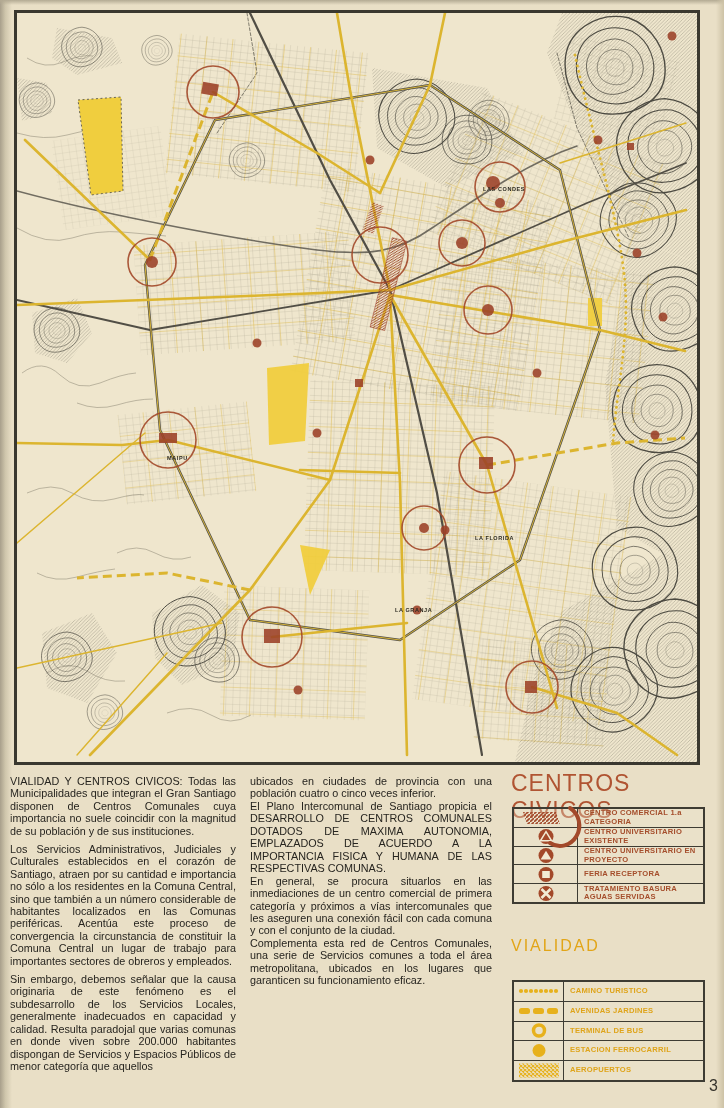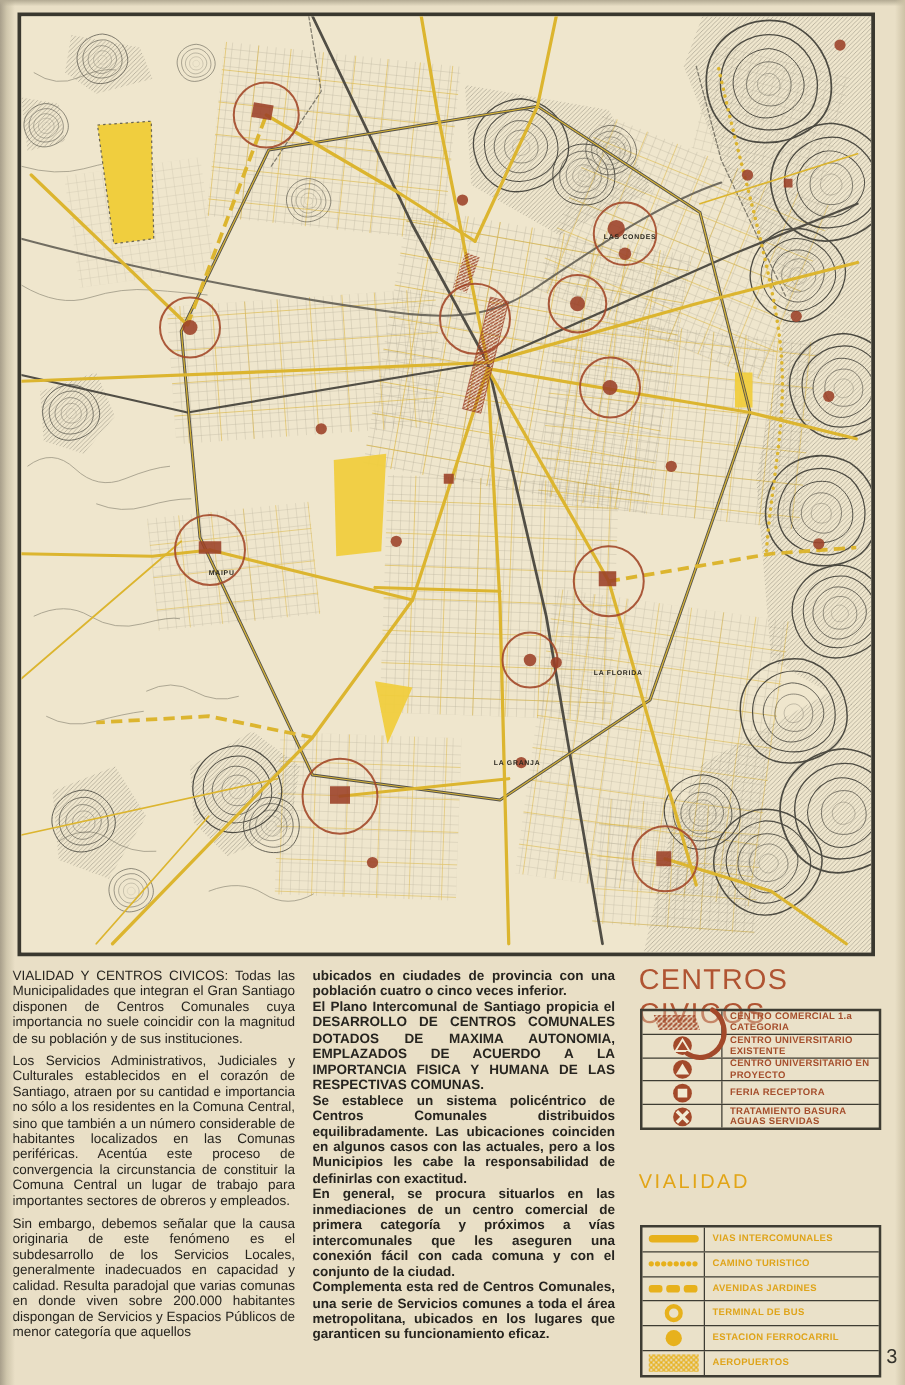--- a/index.html
+++ b/index.html
@@ -21,21 +21,21 @@
     position:absolute;left:14px;top:10px;width:680px;height:749px;
     border:3px solid #3a382f;background:#efe6cd;overflow:hidden;
   }
   .map-frame svg{display:block;}
 
   
   .col{position:absolute;color:#26241f;}
   .col p{font-size:10.8px;line-height:12.45px;text-align:justify;margin:0;}
   .col-left{left:10px;top:775px;width:226px;}
   .col-left p{margin-bottom:5.5px;}
-  .col-mid{left:250px;top:775px;width:242px;font-weight:bold;}
+  .col-mid{left:250px;top:775px;width:242px;}
   .lead{font-weight:400;}
   .caps{text-transform:none;}
 
   
   .legend-title{position:absolute;left:511px;margin:0;font-weight:400;}
   .civ-title{top:770px;font-size:23px;letter-spacing:1px;color:#b05432;}
   .via-title{top:937px;font-size:16px;letter-spacing:2px;color:#e2a517;}
 
   .legend-table{
     position:absolute;left:512px;width:193px;border:2px solid #3e3c33;
@@ -300,21 +300,20 @@
 
 <div class="col col-left">
   <p><span class="lead">VIALIDAD Y CENTROS CIVICOS:</span> <span>Todas las Municipalidades que integran el Gran Santiago disponen de Centros Comunales cuya importancia no suele coincidir con la magnitud de su población y de sus instituciones.</span></p>
   <p>Los Servicios Administrativos, Judiciales y Culturales establecidos en el corazón de Santiago, atraen por su cantidad e importancia no sólo a los residentes en la Comuna Central, sino que también a un número considerable de habitantes localizados en las Comunas periféricas. Acentúa este proceso de convergencia la circunstancia de constituir la Comuna Central un lugar de trabajo para importantes sectores de obreros y empleados.</p>
   <p>Sin embargo, debemos señalar que la causa originaria de este fenómeno es el subdesarrollo de los Servicios Locales, generalmente inadecuados en capacidad y calidad. Resulta paradojal que varias comunas en donde viven sobre 200.000 habitantes dispongan de Servicios y Espacios Públicos de menor categoría que aquellos</p>
 </div>
 
 <div class="col col-mid">
   <p>ubicados en ciudades de provincia con una población cuatro o cinco veces inferior.</p>
   <p><span>El Plano Intercomunal de Santiago propicia el </span><span class="caps">DESARROLLO DE CENTROS COMUNALES DOTADOS DE MAXIMA AUTONOMIA, EMPLAZADOS DE ACUERDO A LA IMPORTANCIA FISICA Y HUMANA DE LAS RESPECTIVAS COMUNAS.</span></p>
-  <p>Se establece un sistema policéntrico de Centros Comunales distribuidos equilibradamente. Las ubicaciones coinciden en algunos casos con las actuales, pero a los Municipios les cabe la responsabilidad de definirlas con exactitud.</p>
   <p>En general, se procura situarlos en las inmediaciones de un centro comercial de primera categoría y próximos a vías intercomunales que les aseguren una conexión fácil con cada comuna y con el conjunto de la ciudad.</p>
   <p>Complementa esta red de Centros Comunales, una serie de Servicios comunes a toda el área metropolitana, ubicados en los lugares que garanticen su funcionamiento eficaz.</p>
 </div>
 
 <h2 class="legend-title civ-title">CENTROS CIVICOS</h2>
 
 <div class="legend-table civ-table">
   <svg class="arc-overlay" viewBox="0 0 60 46">
     <path d="M42,4 A17,18 0 1 1 22,39" fill="none" stroke="#a3492a" stroke-width="4" stroke-linecap="round"></path>
   </svg>
@@ -372,28 +371,20 @@
         <path d="M23.5,4 L32.5,13 M32.5,4 L23.5,13" stroke="#f2ead3" stroke-width="2.6"></path>
       </svg>
     </div>
     <div class="lbl">TRATAMIENTO BASURA AGUAS SERVIDAS</div>
   </div>
 </div>
 
 <h2 class="legend-title via-title">VIALIDAD</h2>
 
 <div class="legend-table via-table">
-  <div class="lrow">
-    <div class="sym">
-      <svg width="44" height="16">
-          <rect x="2" y="5" width="40" height="6" rx="3" fill="#e7b11c"></rect>
-        </svg>
-    </div>
-    <div class="lbl">VIAS INTERCOMUNALES</div>
-  </div>
 
   <div class="lrow">
     <div class="sym">
       <svg width="44" height="16">
         <g fill="#e7b11c">
           <circle cx="4" cy="8" r="2.1"></circle>
             <circle cx="9" cy="8" r="2.1"></circle>
             <circle cx="14" cy="8" r="2.1"></circle>
             <circle cx="19" cy="8" r="2.1"></circle>
           <circle cx="24" cy="8" r="2.1"></circle>

